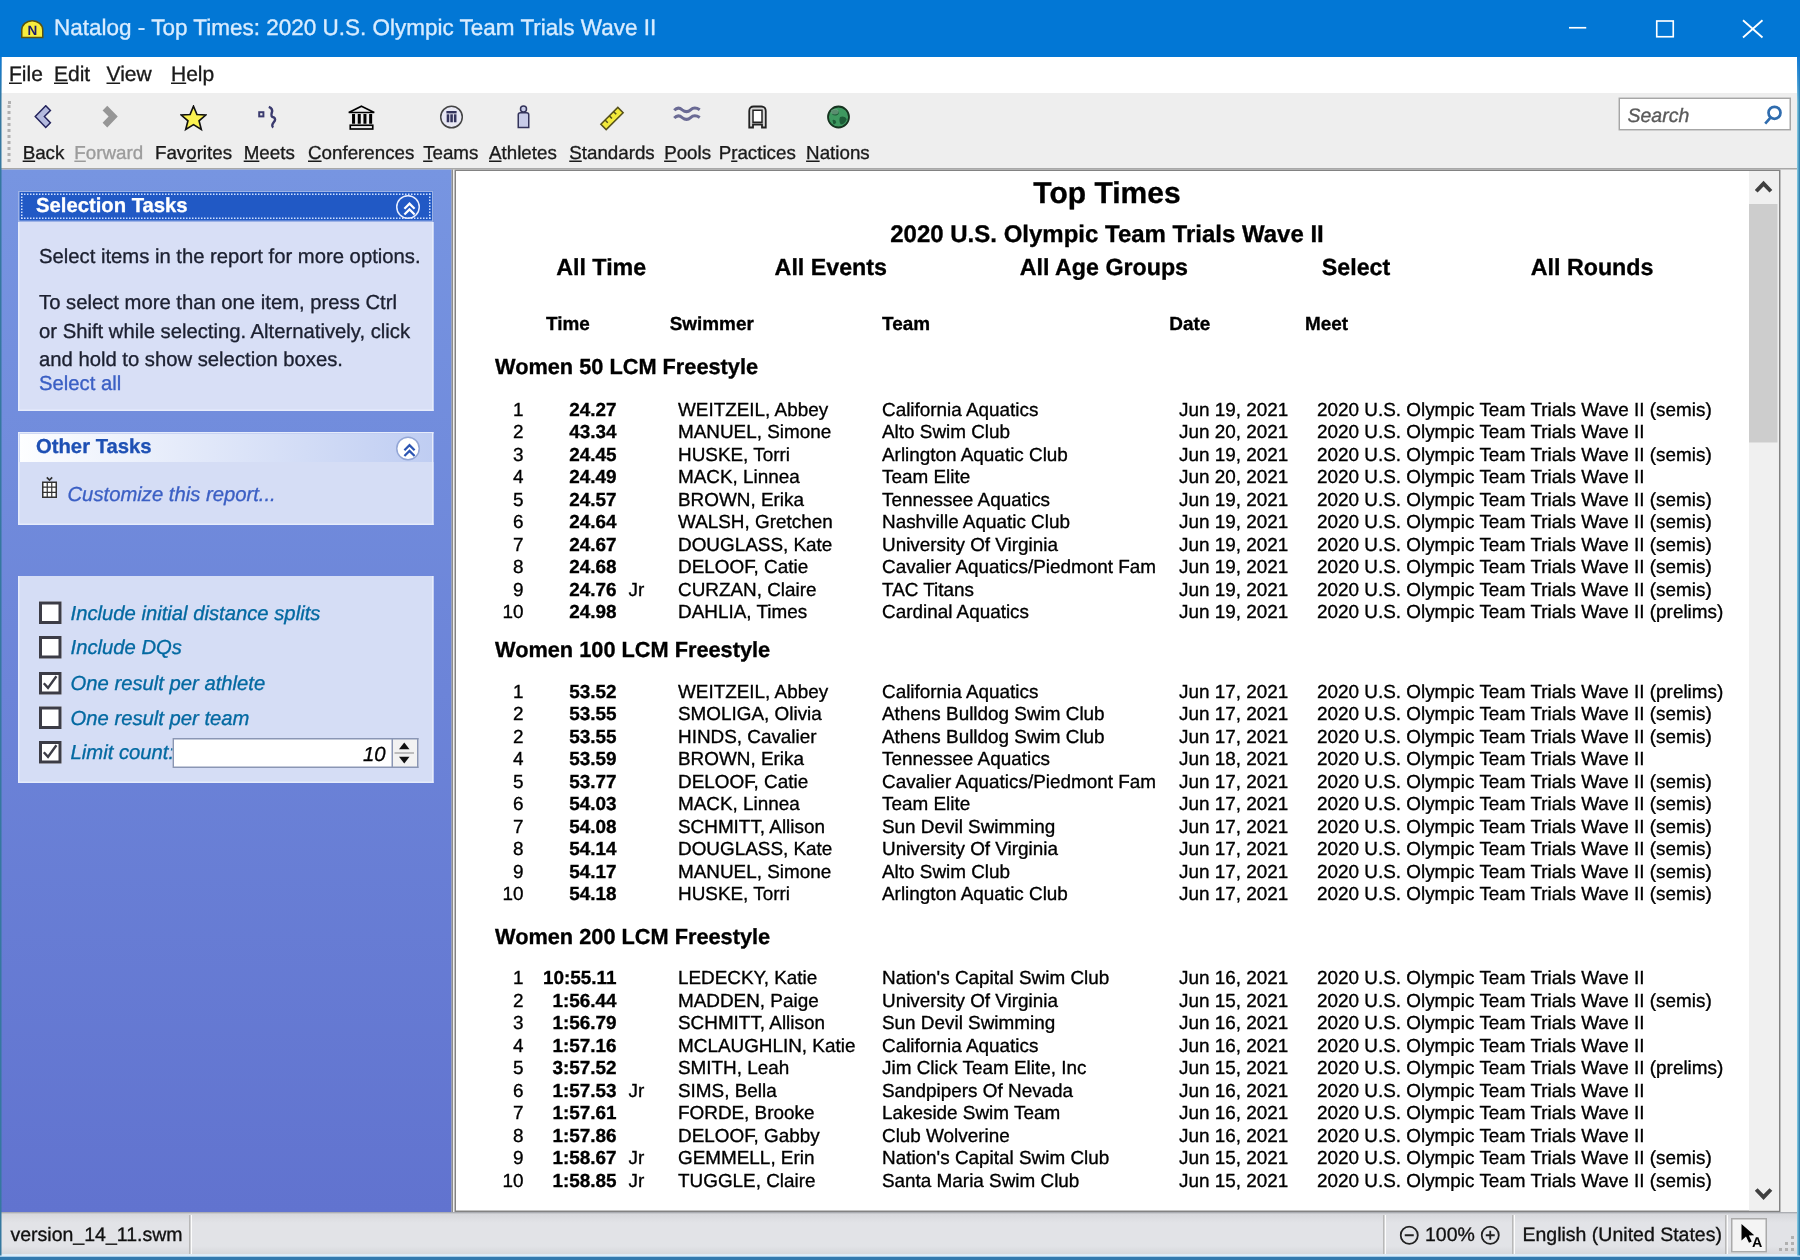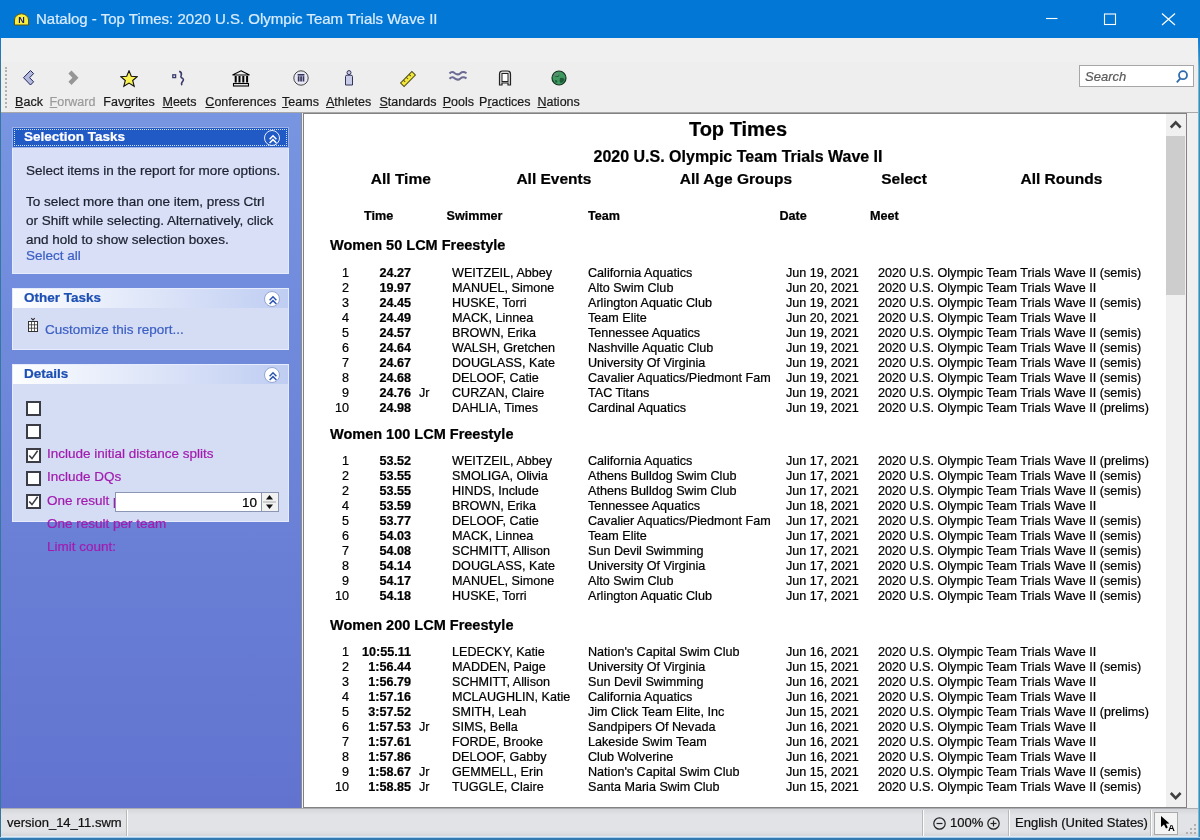--- a/index.html
+++ b/index.html
@@ -24,28 +24,28 @@
 #sidebar { position:absolute; left:0; top:113px; width:302px; height:695px; background:linear-gradient(#7795e1, #6173cf); border-right:1px solid #8c8c8c; }
 .panel { position:absolute; left:12px; width:277px; }
 .phead { position:absolute; left:0; top:0; width:100%; height:20px; }
 .phead1 { background:#2159c5; border:1px solid #9db2e6; }
 .phead1 .ptxt { position:absolute; left:11px; top:1px; font-weight:bold; font-size:13.5px; color:#ffffff; }
 .phead1 .focus { position:absolute; inset:1px; border:1px dotted #cfe0ff; }
 .phead23 { background:linear-gradient(90deg,#fdfeff,#bfcdf2); border:1px solid #e6ecfb; border-bottom:none; }
 .phead23 .ptxt { position:absolute; left:11px; top:1px; font-weight:bold; font-size:13.5px; color:#1e50b4; }
 .pbody { position:absolute; left:0; width:100%; border:1px solid #e6ecfb; border-top:none;padding-left:32px; }
 .pbody1 { background:#d8dff6; }
-.pbody23 { background:#d5ddf5; }
+.pbody23 { background:#d5ddf5;font-style:italic; }
 .ptext { position:absolute; font-size:13.5px; color:#1c2030; line-height:19px; }
 .plink { color:#3b5fc4; }
 .chevbtn { position:absolute; right:8px; top:2px; width:16px; height:16px; border-radius:50%; }
 .chev1 { border:1px solid #e8eeff; }
 .chev23 { background:#ffffff; border:1px solid #93a6d6; }
 .cb { position:absolute; width:15px; height:15px; background:#fff; border:2px solid #3c3c46; }
-.cblbl { position:absolute; font-size:13.5px; color:#a21caf;margin-top:45px; }
+.cblbl { position:absolute; font-size:13.5px; color:#0369a1; }
 
 #content { position:absolute; left:303px; top:113px; width:884px; height:695px; background:#ffffff; border:1px solid #828282; }
 #report { position:absolute; left:0; top:0; width:1200px; height:840px; color:#000; }
 .bigtitle { position:absolute; left:305px; width:866px; text-align:center; font-size:20px; font-weight:bold; top:118.2px; }
 .subtitle { position:absolute; left:305px; width:866px; text-align:center; font-size:16px; font-weight:bold; top:147.5px; }
 .filter { position:absolute; font-size:15.5px; font-weight:bold; top:170.4px; }
 .colh { position:absolute; font-size:12.6px; font-weight:bold; top:209.3px; }
 .sect { position:absolute; left:330px; font-size:14.5px; font-weight:bold; white-space:nowrap; }
 .c { position:absolute; font-size:12.6px; line-height:15px; white-space:nowrap; }
 .rank { left:305px; width:44px; text-align:right; }
@@ -79,20 +79,26 @@
         <line x1="20" y1="18.5" x2="31.5" y2="18.5" stroke="#fff" stroke-width="1.1"></line>
       </svg>
   <svg class="winbtn" style="left:1084px" width="58" height="38">
         <rect x="20.5" y="14" width="11" height="10.5" fill="none" stroke="#fff" stroke-width="1.1"></rect>
       </svg>
   <svg class="winbtn" style="left:1142px" width="58" height="38">
         <path d="M20 13.5 L33 25 M33 13.5 L20 25" stroke="#fff" stroke-width="1.2"></path>
       </svg>
 </div>
 
+<div id="menubar">
+  <span style="left:6px"><u>F</u>ile</span>
+  <span style="left:36px"><u>E</u>dit</span>
+  <span style="left:71px"><u>V</u>iew</span>
+  <span style="left:114px"><u>H</u>elp</span>
+</div>
 
 <div id="toolbar">
   <div class="grip"></div>
   <div class="titem" style="left:9.0px;width:40px">
         <svg width="16" height="16" viewBox="0 0 16 16">
           <path d="M9.5 0.5 L2.5 7.7 L9.5 15 L12.6 11.8 L8.6 7.7 L12.6 3.6 Z" fill="#b4bade" stroke="#23235c" stroke-width="1"></path>
         </svg>
         <span class="lbl"><u>B</u>ack</span>
       </div>
   <div class="titem dis" style="left:45.5px;width:54px">
@@ -215,26 +221,20 @@
               <line x1="2.5" y1="7.8" x2="11.5" y2="7.8" stroke="#333" stroke-width="0.8"></line>
               <line x1="2.5" y1="11.2" x2="11.5" y2="11.2" stroke="#333" stroke-width="0.8"></line>
               <line x1="5.5" y1="4.5" x2="5.5" y2="14.5" stroke="#333" stroke-width="0.8"></line>
               <line x1="8.5" y1="4.5" x2="8.5" y2="14.5" stroke="#333" stroke-width="0.8"></line>
               <path d="M5.2 1.2 L7 3 L8.8 1.2" fill="none" stroke="#333" stroke-width="1.1"></path>
             </svg></div>
     <div class="ptext plink" style="left:32px;top:12px">Customize this report...</div>
   </div>
 </div>
 <div class="panel" style="top:251px;height:158px">
-  <div class="phead phead23" style="height:20px">
-          <span class="ptxt">Details</span>
-    <div class="chevbtn chev23"><svg width="16" height="16" viewBox="0 0 16 16">
-              <path d="M4.6 8.2 L8 4.8 L11.4 8.2 M4.6 12 L8 8.6 L11.4 12" fill="none" stroke="#2c55b2" stroke-width="1.5"></path>
-            </svg></div>
-        </div>
   <div class="pbody pbody23" style="top:20px;height:138px">
     <div class="cb" style="left:13px;top:17px"></div>
           <span class="cblbl" style="left:34px;top:17px">Include initial distance splits</span>
     <div class="cb" style="left:13px;top:40px"></div>
           <span class="cblbl" style="left:34px;top:40px">Include DQs</span>
     <div class="cb" style="left:13px;top:64px">
             <svg width="13" height="13" viewBox="0 0 13 13" style="position:absolute;left:-1px;top:-1px">
               <path d="M2.2 6.5 L5 9.6 L10.6 1.8" fill="none" stroke="#3c3c46" stroke-width="1.6"></path>
             </svg>
           </div>
@@ -288,21 +288,21 @@
   <span class="colh" style="left:779.5px">Date</span>
   <span class="colh" style="left:870px">Meet</span>
 <div class="sect" style="top:236.9px">Women 50 LCM Freestyle</div>
 <span class="c rank" style="top:265.5px">1</span>
       <span class="c time" style="top:265.5px">24.27</span>
       <span class="c sw" style="top:265.5px">WEITZEIL, Abbey</span>
       <span class="c team" style="top:265.5px">California Aquatics</span>
       <span class="c date" style="top:265.5px">Jun 19, 2021</span>
       <span class="c meet" style="top:265.5px">2020 U.S. Olympic Team Trials Wave II (semis)</span>
 <span class="c rank" style="top:280.5px">2</span>
-      <span class="c time" style="top:280.5px">19.97</span>
+      <span class="c time" style="top:280.5px">43.34</span>
       <span class="c sw" style="top:280.5px">MANUEL, Simone</span>
       <span class="c team" style="top:280.5px">Alto Swim Club</span>
       <span class="c date" style="top:280.5px">Jun 20, 2021</span>
       <span class="c meet" style="top:280.5px">2020 U.S. Olympic Team Trials Wave II</span>
 <span class="c rank" style="top:295.5px">3</span>
       <span class="c time" style="top:295.5px">24.45</span>
       <span class="c sw" style="top:295.5px">HUSKE, Torri</span>
       <span class="c team" style="top:295.5px">Arlington Aquatic Club</span>
       <span class="c date" style="top:295.5px">Jun 19, 2021</span>
       <span class="c meet" style="top:295.5px">2020 U.S. Olympic Team Trials Wave II (semis)</span>
@@ -357,21 +357,21 @@
       <span class="c date" style="top:454.0px">Jun 17, 2021</span>
       <span class="c meet" style="top:454.0px">2020 U.S. Olympic Team Trials Wave II (prelims)</span>
 <span class="c rank" style="top:469.0px">2</span>
       <span class="c time" style="top:469.0px">53.55</span>
       <span class="c sw" style="top:469.0px">SMOLIGA, Olivia</span>
       <span class="c team" style="top:469.0px">Athens Bulldog Swim Club</span>
       <span class="c date" style="top:469.0px">Jun 17, 2021</span>
       <span class="c meet" style="top:469.0px">2020 U.S. Olympic Team Trials Wave II (semis)</span>
 <span class="c rank" style="top:484.0px">2</span>
       <span class="c time" style="top:484.0px">53.55</span>
-      <span class="c sw" style="top:484.0px">HINDS, Include</span>
+      <span class="c sw" style="top:484.0px">HINDS, Cavalier</span>
       <span class="c team" style="top:484.0px">Athens Bulldog Swim Club</span>
       <span class="c date" style="top:484.0px">Jun 17, 2021</span>
       <span class="c meet" style="top:484.0px">2020 U.S. Olympic Team Trials Wave II (semis)</span>
 <span class="c rank" style="top:499.0px">4</span>
       <span class="c time" style="top:499.0px">53.59</span>
       <span class="c sw" style="top:499.0px">BROWN, Erika</span>
       <span class="c team" style="top:499.0px">Tennessee Aquatics</span>
       <span class="c date" style="top:499.0px">Jun 18, 2021</span>
       <span class="c meet" style="top:499.0px">2020 U.S. Olympic Team Trials Wave II</span>
 <span class="c rank" style="top:514.0px">5</span>

